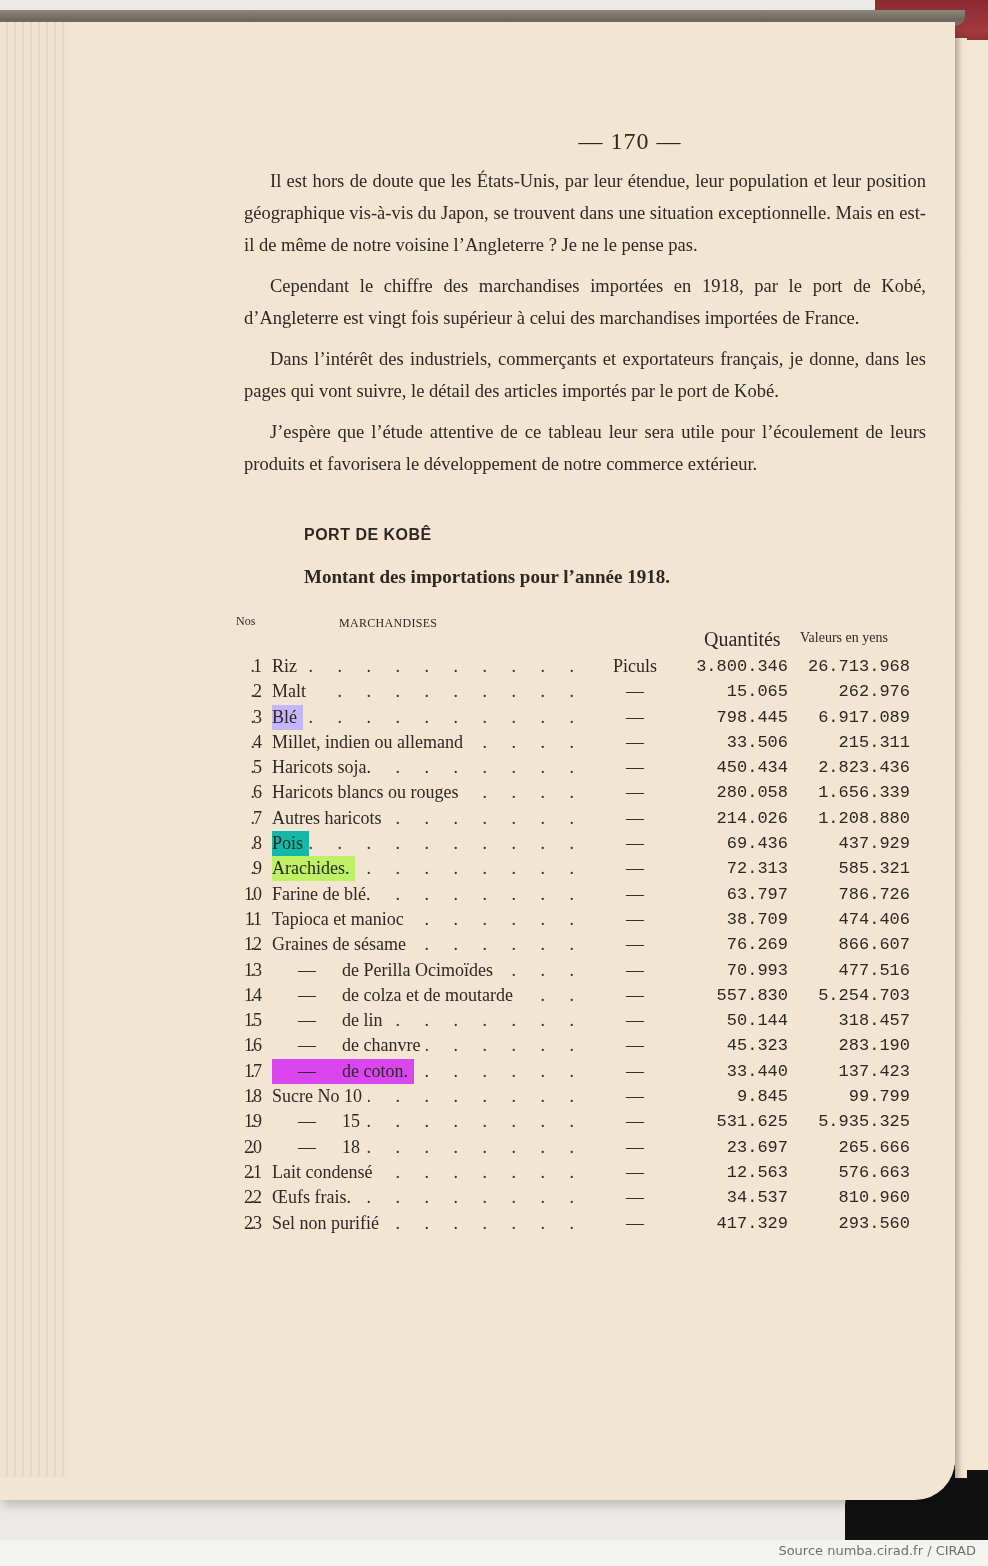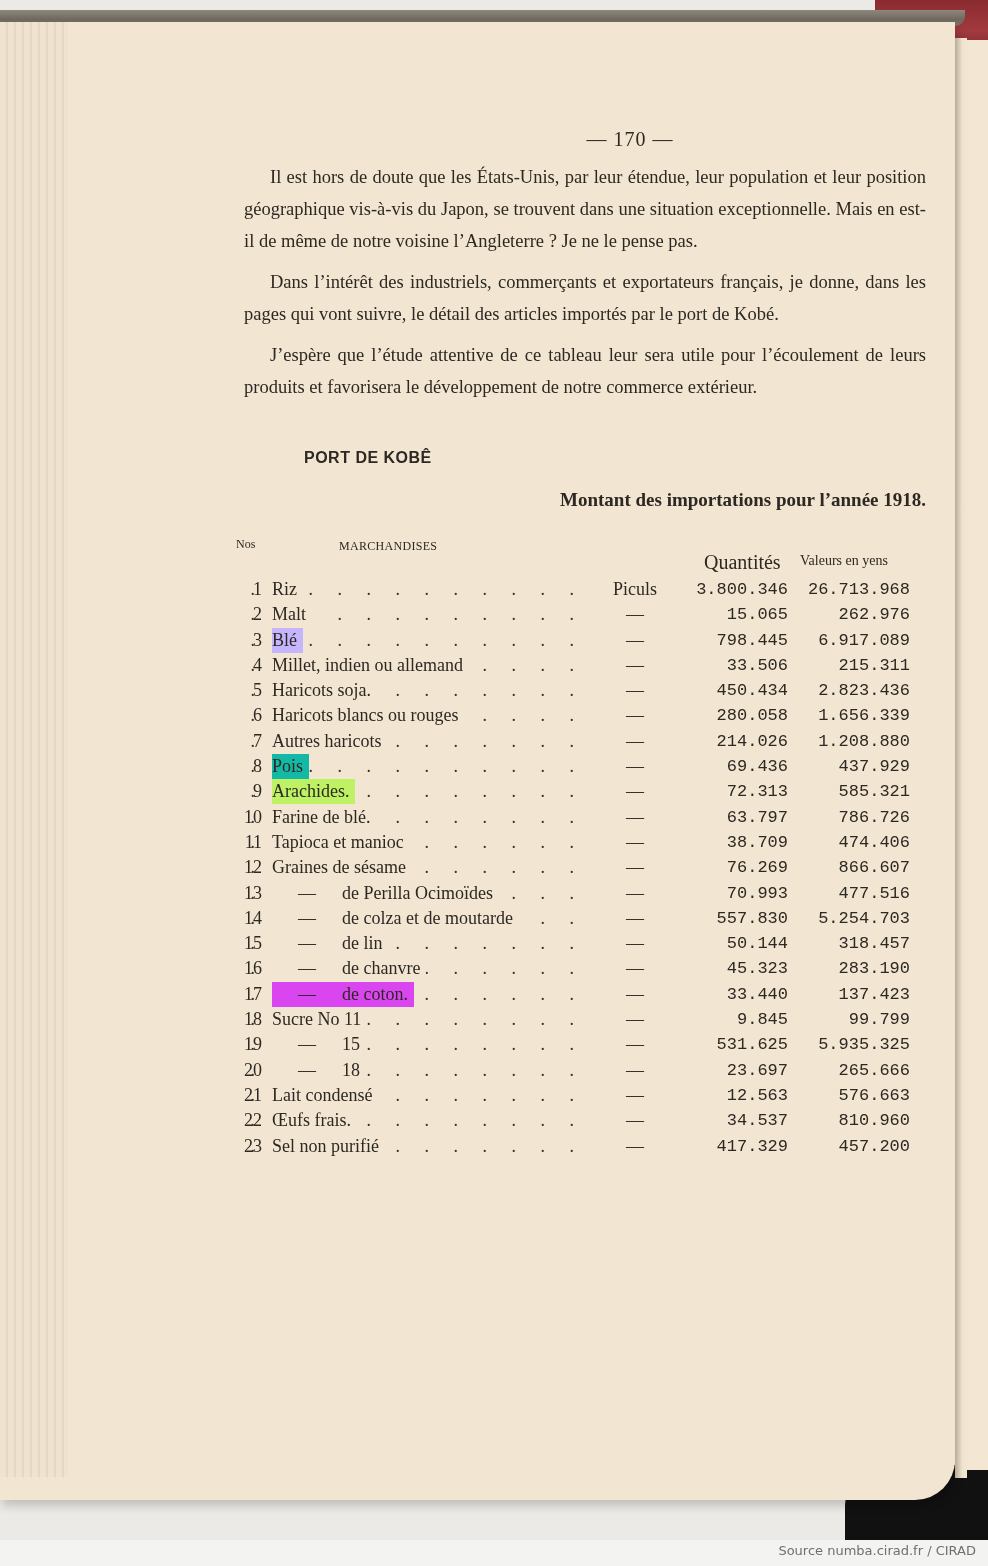--- a/index.html
+++ b/index.html
@@ -41,34 +41,34 @@
     background: linear-gradient(90deg, #b8ab97, #efe3cf 60%, #f2e6d3);
   }
   .next-page {
     position: absolute; left: 962px; top: 40px; width: 26px; height: 1430px;
     background: #f3e7d4; border-left: 1px solid #9e9280;
   }
   .content {
     position: absolute; left: 244px; top: 128px; width: 682px;
   }
   .page-number {
-    text-align: center; font-size: 20px; letter-spacing: 1px; margin-bottom: 10px;
+    text-align: center; font-size: 24px; letter-spacing: 1px; margin-bottom: 10px;
     padding-left: 90px;
   }
   .para {
     font-size: 18.5px; line-height: 32px; text-align: justify; margin: 0 0 9px 0;
     text-indent: 26px; font-stretch: condensed;
   }
   .section-title {
     font-family: "Liberation Sans", "DejaVu Sans", sans-serif;
     font-weight: bold; font-size: 16px; 
     margin-top: 46px; padding-left: 60px; letter-spacing: 0.5px;
   }
   .table-title {
-    text-align: right; font-weight: bold; font-size: 19px;
+    text-align: left; font-weight: bold; font-size: 19px;
     margin-top: 22px; padding-left: 60px;
   }
   .table-head {
     position: relative; height: 40px; margin-top: 26px; font-size: 13px;
   }
   .th-no { position: absolute; left: -8px; top: 0; font-size: 12px; }
   .th-merch { position: absolute; left: 95px; top: 2px; font-size: 12px; letter-spacing: 0.3px; }
   .th-qty { position: absolute; left: 460px; top: 14px; font-size: 20px; }
   .th-val { position: absolute; left: 556px; top: 16px; font-size: 14px; }
   .rows { position: relative; margin-top: 0; }
@@ -96,20 +96,21 @@
 <div class="next-page"></div>
 <div class="page-top-edge"></div>
 <div class="page"></div>
 <div class="page-stack"></div>
 <div class="gutter"></div>
 
 <div class="content">
   <div class="page-number">— 170 —</div>
 
   <p class="para">Il est hors de doute que les États-Unis, par leur étendue, leur population et leur position géographique vis-à-vis du Japon, se trouvent dans une situation exceptionnelle. Mais en est-il de même de notre voisine l’Angleterre ? Je ne le pense pas.</p>
+  <p class="para">Cependant le chiffre des marchandises importées en 1918, par le port de Kobé, d’Angleterre est vingt fois supérieur à celui des marchandises importées de France.</p>
   <p class="para">Dans l’intérêt des industriels, commerçants et exportateurs français, je donne, dans les pages qui vont suivre, le détail des articles importés par le port de Kobé.</p>
   <p class="para">J’espère que l’étude attentive de ce tableau leur sera utile pour l’écoulement de leurs produits et favorisera le développement de notre commerce extérieur.</p>
 
   <div class="section-title">PORT DE KOBÊ</div>
   <div class="table-title">Montant des importations pour l’année 1918.</div>
 
   <div class="table-head">
     <span class="th-no">Nos</span>
     <span class="th-merch">MARCHANDISES</span>
     <span class="th-qty">Quantités</span>
@@ -249,21 +250,21 @@
         <span class="dots" style="overflow: hidden; white-space: nowrap; direction: rtl;">. . . . . . . . . . . . . .</span>
         <span class="num" style="left: -12px; right: auto;">17</span>
         <span class="label" style="background: #d946ef; padding-right: 6px;"><span class="dash-indent">—</span><span>de coton.</span></span>
         <span class="unit">—</span>
         <span class="qty">33.440</span>
         <span class="val">137.423</span>
       </div>
       <div class="row">
         <span class="dots" style="overflow: hidden; white-space: nowrap; direction: rtl;">. . . . . . . . . . . . . .</span>
         <span class="num" style="left: -12px; right: auto;">18</span>
-        <span class="label" style="background: rgb(242, 230, 211); padding-right: 6px;"><span>Sucre No 11</span></span>
+        <span class="label" style="background: rgb(242, 230, 211); padding-right: 6px;"><span>Sucre No 10</span></span>
         <span class="unit">—</span>
         <span class="qty">9.845</span>
         <span class="val">99.799</span>
       </div>
       <div class="row">
         <span class="dots" style="overflow: hidden; white-space: nowrap; direction: rtl;">. . . . . . . . . . . . . .</span>
         <span class="num" style="left: -12px; right: auto;">19</span>
         <span class="label" style="background: rgb(242, 230, 211); padding-right: 6px;"><span class="dash-indent">—</span><span>15</span></span>
         <span class="unit">—</span>
         <span class="qty">531.625</span>
@@ -292,18 +293,18 @@
         <span class="unit">—</span>
         <span class="qty">34.537</span>
         <span class="val">810.960</span>
       </div>
       <div class="row">
         <span class="dots" style="overflow: hidden; white-space: nowrap; direction: rtl;">. . . . . . . . . . . . . .</span>
         <span class="num" style="left: -12px; right: auto;">23</span>
         <span class="label" style="background: rgb(242, 230, 211); padding-right: 6px;"><span>Sel non purifié</span></span>
         <span class="unit">—</span>
         <span class="qty">417.329</span>
-        <span class="val">457.200</span>
+        <span class="val">293.560</span>
       </div>
     </div>
 </div>
 
 <div class="source">Source numba.cirad.fr / CIRAD</div>
 
 </body></html>

